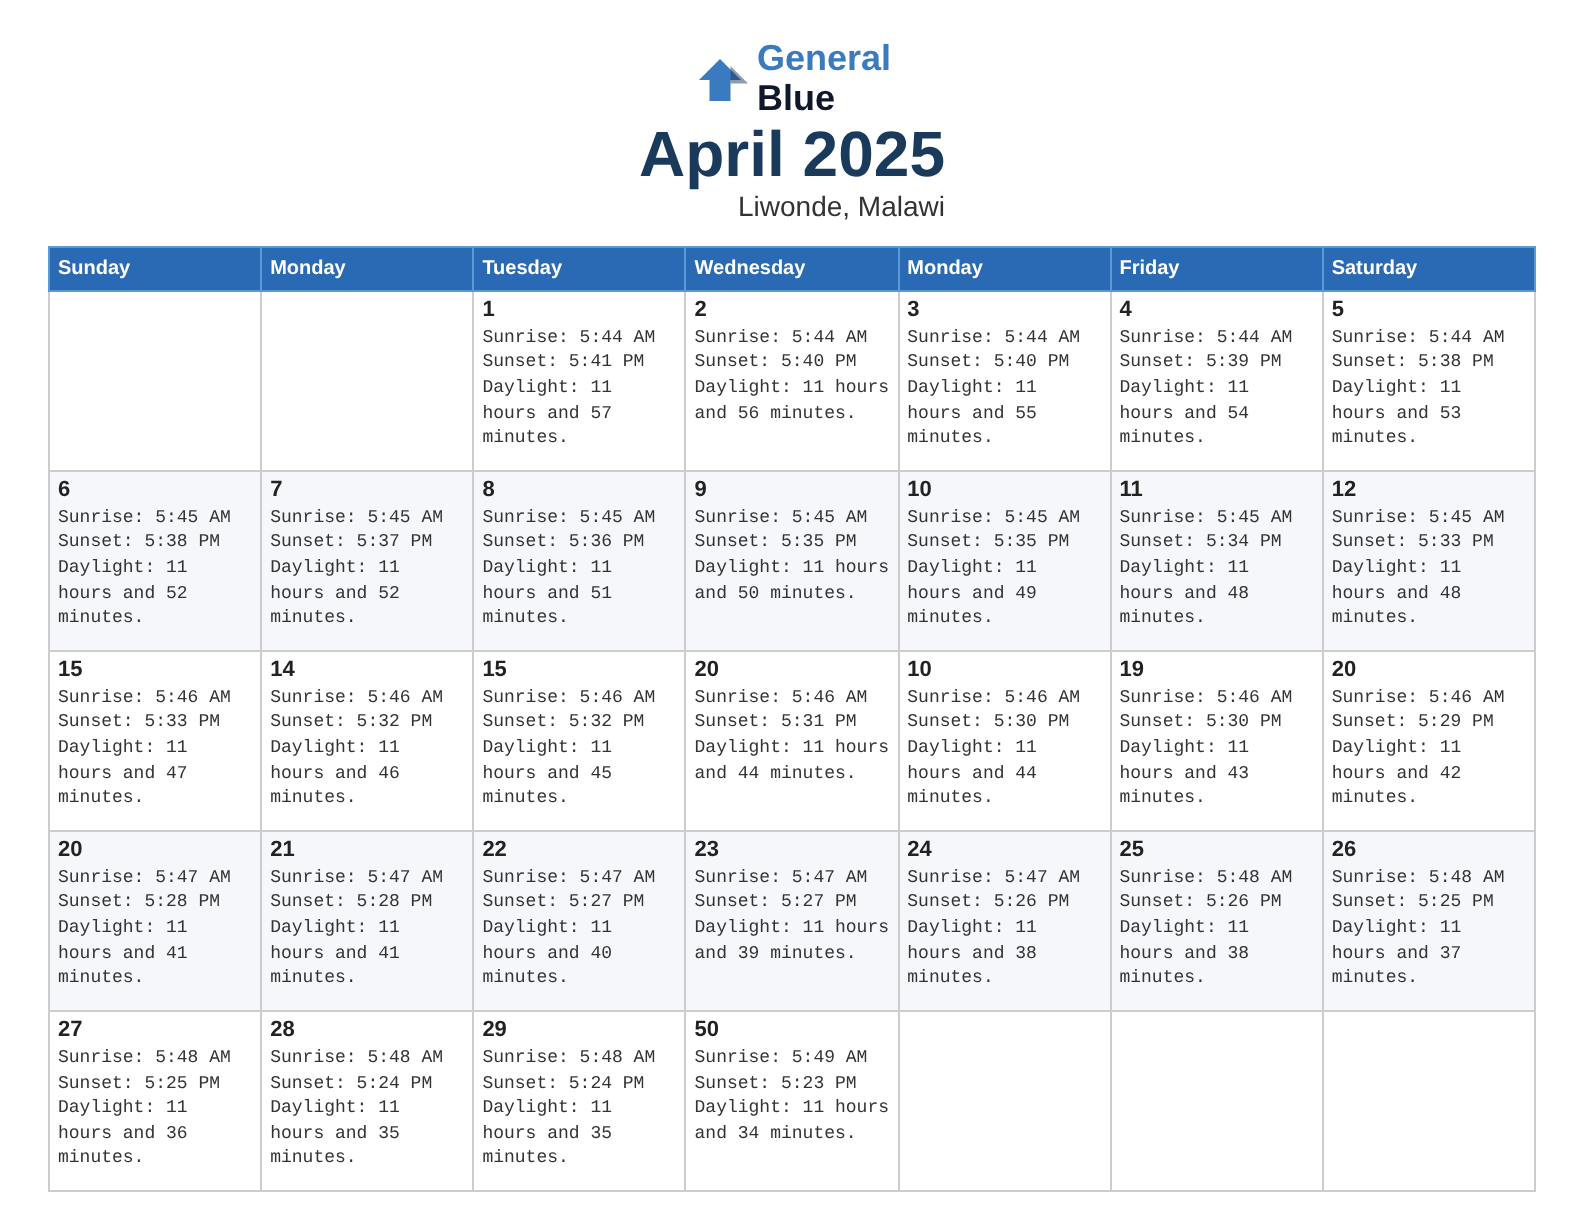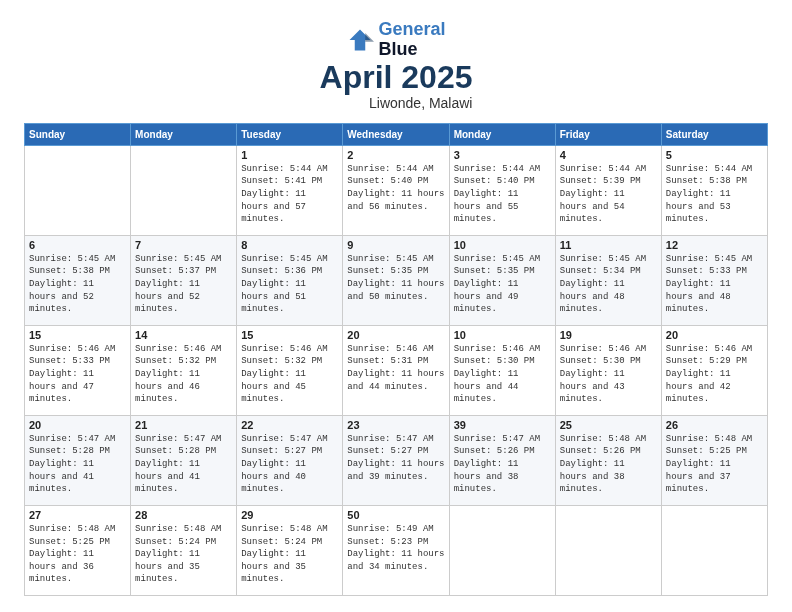--- a/index.html
+++ b/index.html
@@ -228,21 +228,21 @@
           </td>
           <td>
             <span class="day-num">22</span>
             <div class="day-detail">Sunrise: 5:47 AM<br>Sunset: 5:27 PM<br>Daylight: 11 hours and 40 minutes.</div>
           </td>
           <td>
             <span class="day-num">23</span>
             <div class="day-detail">Sunrise: 5:47 AM<br>Sunset: 5:27 PM<br>Daylight: 11 hours and 39 minutes.</div>
           </td>
           <td>
-            <span class="day-num">39</span>
+            <span class="day-num">24</span>
             <div class="day-detail">Sunrise: 5:47 AM<br>Sunset: 5:26 PM<br>Daylight: 11 hours and 38 minutes.</div>
           </td>
           <td>
             <span class="day-num">25</span>
             <div class="day-detail">Sunrise: 5:48 AM<br>Sunset: 5:26 PM<br>Daylight: 11 hours and 38 minutes.</div>
           </td>
           <td>
             <span class="day-num">26</span>
             <div class="day-detail">Sunrise: 5:48 AM<br>Sunset: 5:25 PM<br>Daylight: 11 hours and 37 minutes.</div>
           </td>

